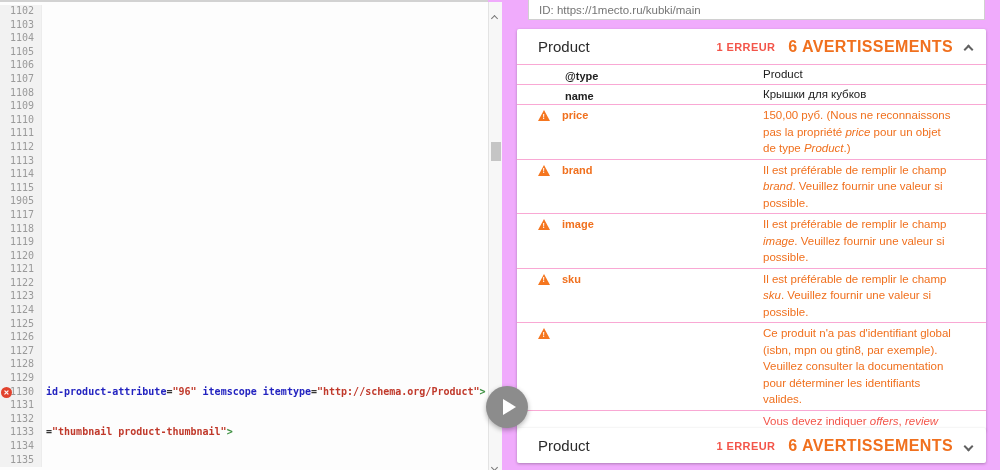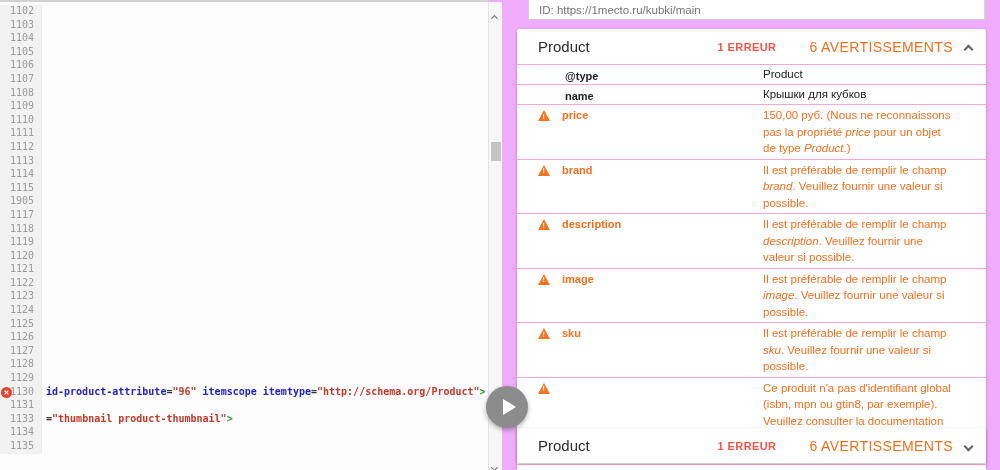--- a/index.html
+++ b/index.html
@@ -61,21 +61,21 @@
   .card {
     position:absolute; left:15px; width:469px; background:#fff;
     border-radius:2px; box-shadow:0 1px 3px rgba(0,0,0,.28);
   }
   .card-header {
     display:flex; align-items:center; height:35px; padding:0 14px 0 21px;
     cursor:pointer;
   }
   .card-title { font-size:15px; color:#2b2b2b; flex:1; }
   .badge-errors { color:#f3554a; font-size:11px; font-weight:bold; letter-spacing:.4px; margin-right:13px; }
-  .badge-warnings { color:#f0701e; font-size:14px; font-weight:normal; letter-spacing:.4px; margin-right:12px;margin-left:20px; }
+  .badge-warnings { color:#f0701e; font-size:16px; font-weight:bold; letter-spacing:.4px; margin-right:12px; }
   .card-header .chev { margin-top:2px; }
   .card-header .chev.up { margin-top:5px; }
 
   .report-row { display:flex; border-top:1px solid #f9a8d4; }
   .row-left { flex:none; width:246px; display:flex; align-items:flex-start; padding:4px 0 0 21px; }
   .row-right { flex:1; padding:2px 34px 2px 0; font-size:11.5px; line-height:16.5px; color:#212121; }
   .report-row.kind-field .row-left { padding-left:48px; }
   .report-row.kind-field .row-left .field-label { font-size:11px; font-weight:bold; color:#212121; line-height:15px; }
   .report-row.kind-field { min-height:19px; }
   .report-row.kind-field .row-right { padding-top:1px; padding-bottom:1px; }
@@ -223,20 +223,24 @@
         <div class="code-line">
           <span class="line-error-badge">✕</span>
           <span class="gutter">1130</span>
           <span class="code-text"><span class="tok-attr">id-product-attribute</span><span class="tok-plain">=</span><span class="tok-val">"96"</span><span class="tok-plain"> </span><span class="tok-attr">itemscope</span><span class="tok-plain"> </span><span class="tok-attr">itemtype</span><span class="tok-plain">=</span><span class="tok-val">"http://schema.org/Product"</span><span class="tok-bracket">&gt;</span></span>
         </div>
         <div class="code-line">
           <span class="gutter">1131</span>
           <span class="code-text"></span>
         </div>
         <div class="code-line">
+          <span class="gutter">1132</span>
+          <span class="code-text"></span>
+        </div>
+        <div class="code-line">
           <span class="gutter">1133</span>
           <span class="code-text"><span class="tok-plain">=</span><span class="tok-val">"thumbnail product-thumbnail"</span><span class="tok-bracket">&gt;</span></span>
         </div>
         <div class="code-line">
           <span class="gutter">1134</span>
           <span class="code-text"></span>
         </div>
         <div class="code-line">
           <span class="gutter">1135</span>
           <span class="code-text"></span>
@@ -284,27 +288,20 @@
           <div class="report-row kind-warning">
             <div class="row-left">
               <span class="warn-tri"></span>
               <span class="field-label-warn">brand</span>
             </div>
             <div class="row-right"><span class="msg msg-warning"><span>Il est préférable de remplir le champ </span><i>brand</i><span>. Veuillez fournir une valeur si possible.</span></span></div>
           </div>
           <div class="report-row kind-warning">
             <div class="row-left">
               <span class="warn-tri"></span>
-              <span class="field-label-warn">description</span>
-            </div>
-            <div class="row-right"><span class="msg msg-warning"><span>Il est préférable de remplir le champ </span><i>description</i><span>. Veuillez fournir une valeur si possible.</span></span></div>
-          </div>
-          <div class="report-row kind-warning">
-            <div class="row-left">
-              <span class="warn-tri"></span>
               <span class="field-label-warn">image</span>
             </div>
             <div class="row-right"><span class="msg msg-warning"><span>Il est préférable de remplir le champ </span><i>image</i><span>. Veuillez fournir une valeur si possible.</span></span></div>
           </div>
           <div class="report-row kind-warning">
             <div class="row-left">
               <span class="warn-tri"></span>
               <span class="field-label-warn">sku</span>
             </div>
             <div class="row-right"><span class="msg msg-warning"><span>Il est préférable de remplir le champ </span><i>sku</i><span>. Veuillez fournir une valeur si possible.</span></span></div>

